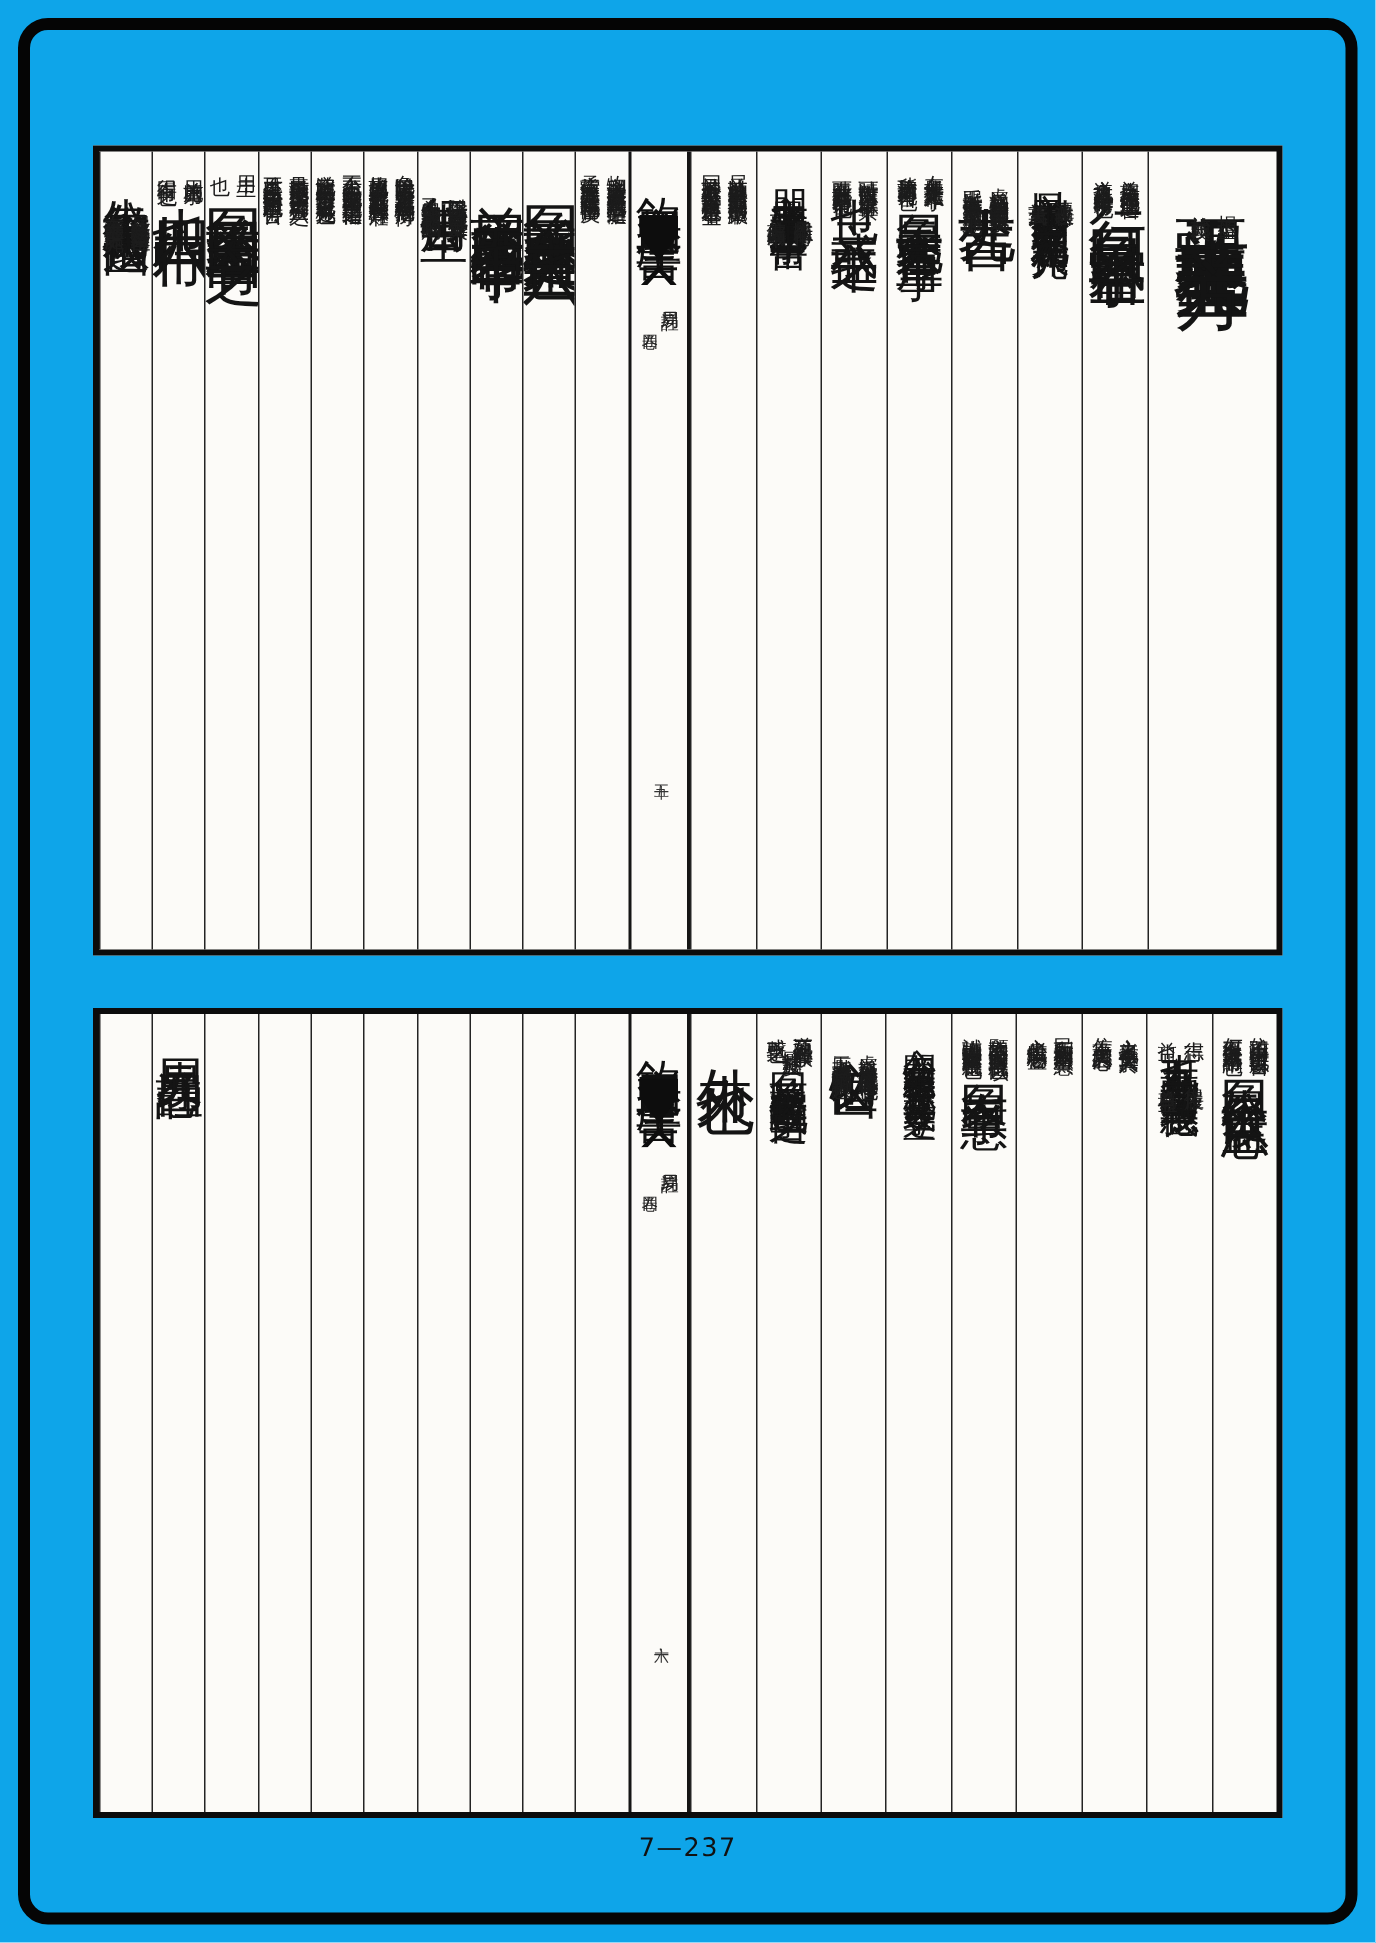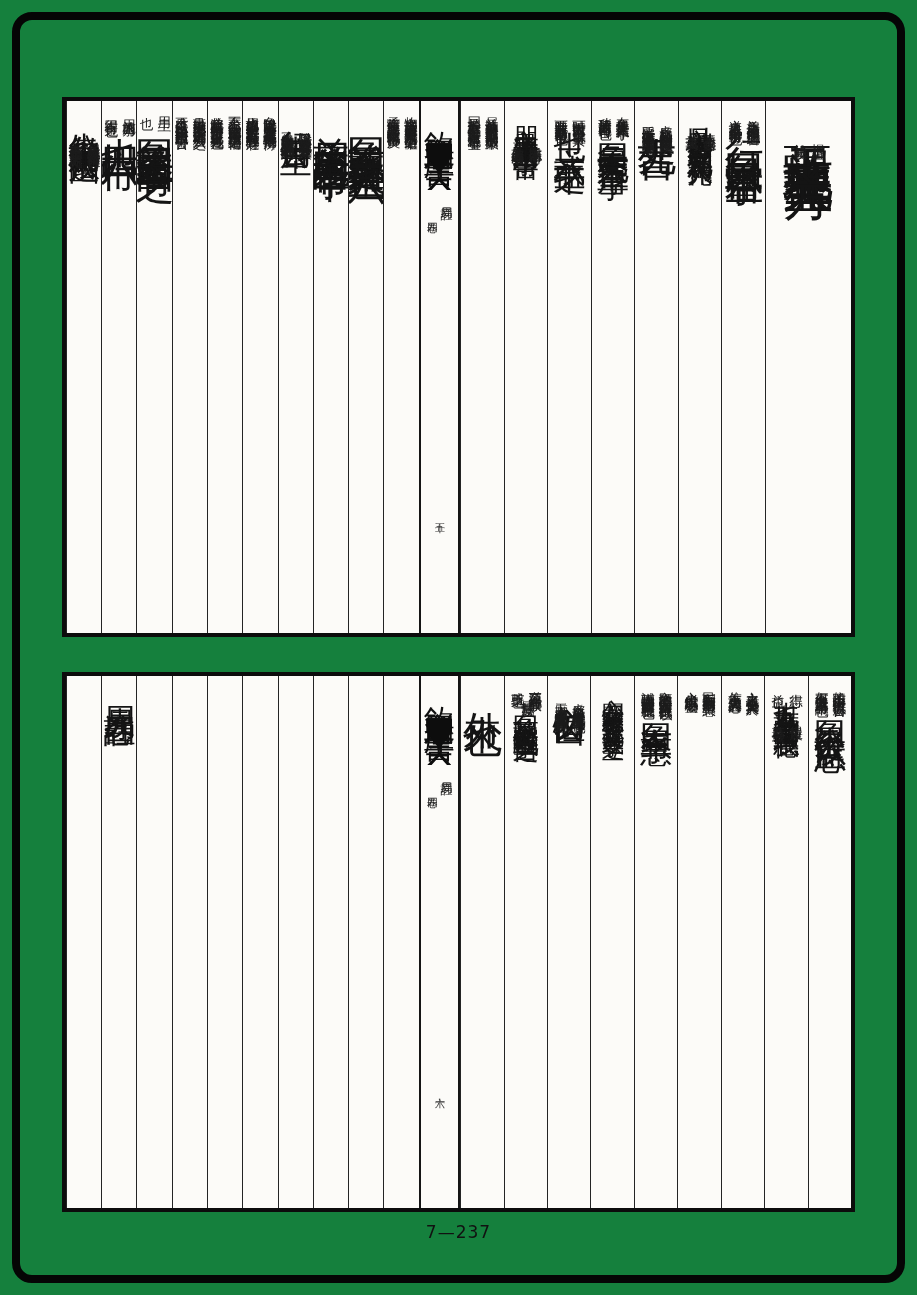--- a/index.html
+++ b/index.html
@@ -1,17 +1,17 @@
 <!DOCTYPE html>
 <html><head>
 <meta charset="utf-8">
 <style>
   html,body { margin:0; padding:0; background:#ffffff; }
   .sheet {
-    position:relative; width:917px; height:1295px; background:#15803d;
+    position:relative; width:917px; height:1295px; background:#0ea5e9;
     font-family:"Liberation Serif","DejaVu Serif",serif; overflow:hidden;
   }
   .scan-frame {
     position:absolute; inset:12px; border:8px solid #050505; border-radius:20px;
     pointer-events:none;
   }
   .folio-page {
     position:absolute; left:62px; width:793px; height:540px;
     border:4px solid #0c0c0c; box-sizing:border-box; background:#fcfbf8;
     display:flex; flex-direction:row;

